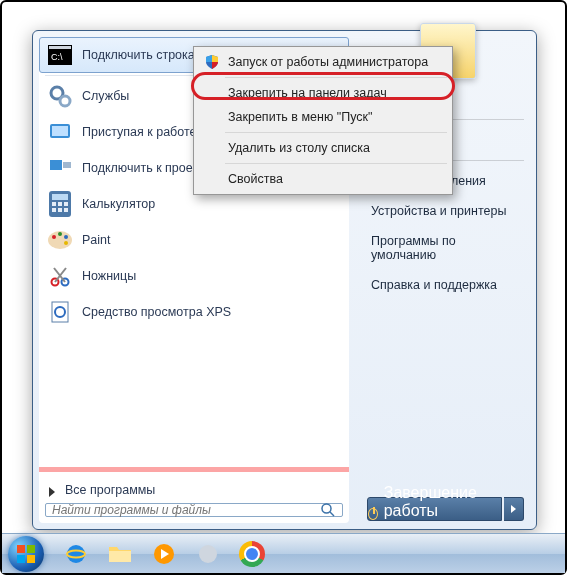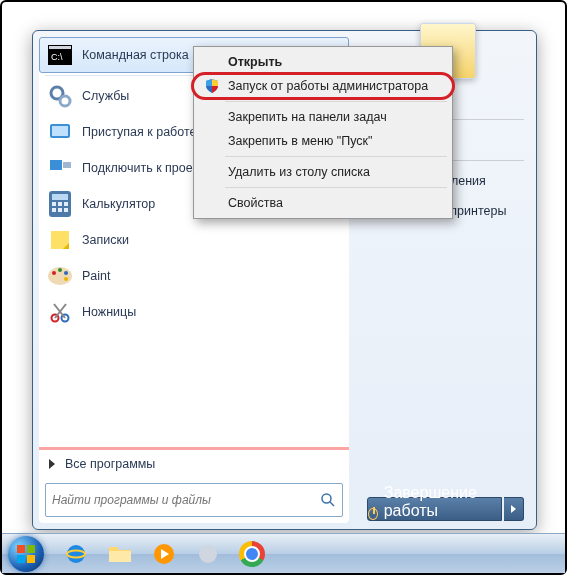--- a/index.html
+++ b/index.html
@@ -15,25 +15,25 @@
 .start-menu { position: absolute; left: 32px; top: 30px; width: 505px; height: 500px;
   background: linear-gradient(#f2f6fb, #e6eef8);
   border: 1px solid #3b5e86; border-radius: 6px; box-shadow: 0 4px 18px rgba(0,0,0,.35); display: flex; }
 
 .left-pane { width: 310px; background: #fff; border-radius: 4px; margin: 6px; display: flex; flex-direction: column; }
 .prog-list { flex: 1; overflow: hidden; }
 .prog-item { display: flex; align-items: center; height: 36px; padding: 0 6px; gap: 8px; font-size: 12.5px; color: #2b3a55; cursor: default; border: 1px solid transparent; }
 .prog-item.selected { background: linear-gradient(#eaf3fd,#d6e8fb); border: 1px solid #7da2ce; border-radius: 3px; }
 .prog-item .ico { width: 28px; height: 28px; display: flex; align-items: center; justify-content: center; }
 .sep { height: 1px; background: #e0e6ee; margin: 2px 6px; }
-.all-progs { height: 30px; display: flex; align-items: center; gap: 10px; padding: 0 10px; font-size: 12.5px; color: #2b3a55; border-top: 3px solid #fca5a5; }
+.all-progs { height: 30px; display: flex; align-items: flex-end; gap: 10px; padding: 0 10px; font-size: 12.5px; color: #2b3a55; border-top: 5px solid #fca5a5; }
 .arrow-right { width: 0; height: 0; border-top: 5px solid transparent; border-bottom: 5px solid transparent; border-left: 6px solid #333; }
 
 .search-wrap { padding: 6px; }
-.search { position: relative; height: 34px; border: 1px solid #8aa8c7; border-radius: 2px; background: #fff; display: flex; align-items: center; padding: 0 28px 0 6px; }
+.search { position: relative; height: 14px; border: 1px solid #8aa8c7; border-radius: 2px; background: #fff; display: flex; align-items: center; padding: 0 28px 0 6px; }
 .search input { width: 100%; border: none; outline: none; font-size: 12px; font-style: italic; color: #6d7b8d; background: transparent; }
 .mag { position: absolute; right: 6px; width: 16px; height: 16px; }
 
 .right-pane { flex: 1; padding: 54px 12px 8px 12px; display: flex; flex-direction: column; gap: 2px; color: #fff; }
 .right-pane .cat { font-size: 12.5px; color: #1d2b3f; padding: 7px 4px; border-radius: 3px; }
 .right-sep { height: 1px; background: rgba(0,0,0,.15); margin: 4px 0; }
 .user-pic { position: absolute; top: -8px; right: 60px; width: 56px; height: 56px; border: 1px solid #c9d8ea; border-radius: 3px; background: linear-gradient(#fff6cc,#f6d36b); box-shadow: 0 2px 6px rgba(0,0,0,.25); }
 
 .shutdown-row { margin-top: auto; display: flex; gap: 2px; }
 .shutdown { flex: 1; height: 24px; background: linear-gradient(#5a7fa8,#3b5e86); border: 1px solid #2c486a; border-radius: 3px 0 0 3px; color: #fff; font-size: 16px; display: flex; align-items: flex-end; justify-content: center; gap: 6px; }
@@ -66,21 +66,21 @@
     <div class="prog-list">
 
       <div class="prog-item selected">
         <span class="ico">
           <svg width="24" height="20">
               <rect width="24" height="20" fill="#000"></rect>
               <rect x="1" y="1" width="22" height="3" fill="#cfd6df"></rect>
               <text x="3" y="15" fill="#fff" font-size="9">C:\</text>
             </svg>
         </span>
-        <span>Командная строка</span>
+        <span>Подключить строка</span>
       </div>
 
       <div class="sep"></div>
 
       <div class="prog-item">
         <span class="ico">
             <svg width="24" height="24">
               <circle cx="9" cy="9" r="6" fill="none" stroke="#5a7fa8" stroke-width="3"></circle>
               <circle cx="17" cy="17" r="5" fill="none" stroke="#8aa8c7" stroke-width="3"></circle>
             </svg>
@@ -117,29 +117,20 @@
               <rect x="9" y="11" width="4" height="4" fill="#e4edf7"></rect>
               <rect x="15" y="11" width="4" height="4" fill="#e4edf7"></rect>
               <rect x="3" y="17" width="4" height="4" fill="#e4edf7"></rect>
               <rect x="9" y="17" width="4" height="4" fill="#e4edf7"></rect>
               <rect x="15" y="17" width="4" height="4" fill="#e4edf7"></rect>
             </svg>
           </span>
         <span>Калькулятор</span>
       </div>
 
-      <div class="prog-item">
-        <span class="ico">
-            <svg width="24" height="24">
-              <rect x="3" y="3" width="18" height="18" fill="#ffe066"></rect>
-              <path d="M15 21 L21 15 L21 21 Z" fill="#e6b800"></path>
-            </svg>
-          </span>
-        <span>Записки</span>
-      </div>
 
       <div class="prog-item">
         <span class="ico">
             <svg width="26" height="22">
               <ellipse cx="13" cy="11" rx="12" ry="9" fill="#f0d9b5"></ellipse>
               <circle cx="7" cy="8" r="2" fill="#d62027"></circle>
               <circle cx="13" cy="5" r="2" fill="#2d8f2d"></circle>
               <circle cx="19" cy="8" r="2" fill="#2d6bbf"></circle>
               <circle cx="19" cy="14" r="2" fill="#e6b800"></circle>
             </svg>
@@ -152,20 +143,29 @@
             <svg width="24" height="24">
               <circle cx="7" cy="18" r="3.5" fill="none" stroke="#d62027" stroke-width="2"></circle>
               <circle cx="17" cy="18" r="3.5" fill="none" stroke="#2d6bbf" stroke-width="2"></circle>
               <line x1="7" y1="18" x2="18" y2="4" stroke="#888" stroke-width="2"></line>
               <line x1="17" y1="18" x2="6" y2="4" stroke="#888" stroke-width="2"></line>
             </svg>
           </span>
         <span>Ножницы</span>
       </div>
 
+      <div class="prog-item">
+        <span class="ico">
+            <svg width="24" height="24">
+              <rect x="4" y="2" width="16" height="20" fill="#fff" stroke="#5a7fa8"></rect>
+              <circle cx="12" cy="12" r="5" fill="none" stroke="#2d6bbf" stroke-width="2"></circle>
+            </svg>
+          </span>
+        <span>Средство просмотра XPS</span>
+      </div>
 
 
     </div>
 
     <div class="all-progs">
       <span class="arrow-right"></span>
       <span>Все программы</span>
     </div>
 
     <div class="search-wrap">
@@ -179,37 +179,36 @@
     </div>
   </div>
 
   <div class="right-pane">
     <div class="cat">Музыка</div>
     <div class="right-sep"></div>
     <div class="cat">Компьютер</div>
     <div class="right-sep"></div>
     <div class="cat">Панель управления</div>
     <div class="cat">Устройства и принтеры</div>
+    <div class="cat">Программы по умолчанию</div>
+    <div class="cat">Справка и поддержка</div>
 
     <div class="shutdown-row">
       <div class="shutdown">
         <span class="sd-ico"></span>
         <span>Завершение работы</span>
       </div>
       <div class="shutdown-ar">
         <span class="tri-r"></span>
       </div>
     </div>
   </div>
 </div>
 
 <div class="context-menu">
-  <div class="ctx-item bold">
-    <span>Открыть</span>
-  </div>
   <div class="ctx-item">
     <span class="ctx-ico">
       <svg width="16" height="16">
           <path d="M8 1 L14 3 V8 C14 12 8 15 8 15 C8 15 2 12 2 8 V3 Z" fill="#2d6bbf"></path>
           <path d="M8 1 L14 3 V8 L8 8 Z" fill="#ffcc33"></path>
           <path d="M8 8 L2 8 V3 L8 1 Z" fill="#3aa0e8"></path>
           <path d="M8 8 L14 8 C14 12 8 15 8 15 Z" fill="#d62027"></path>
         </svg>
     </span>
     <span>Запуск от работы администратора</span>

